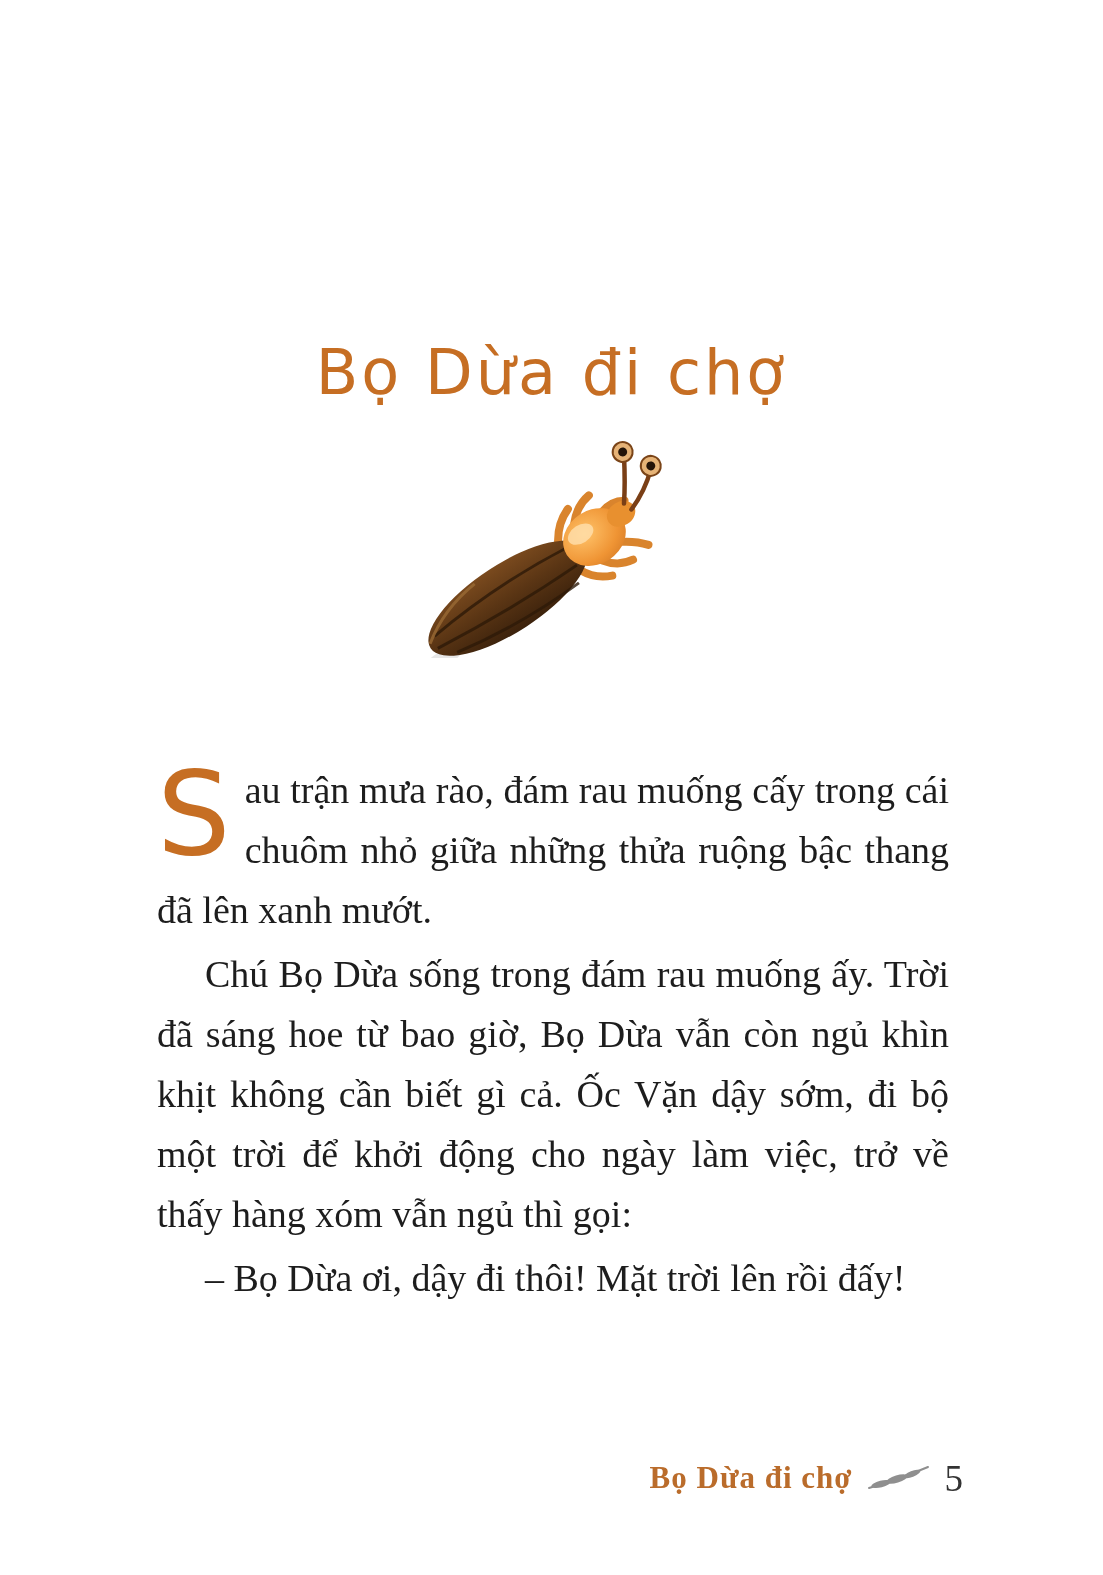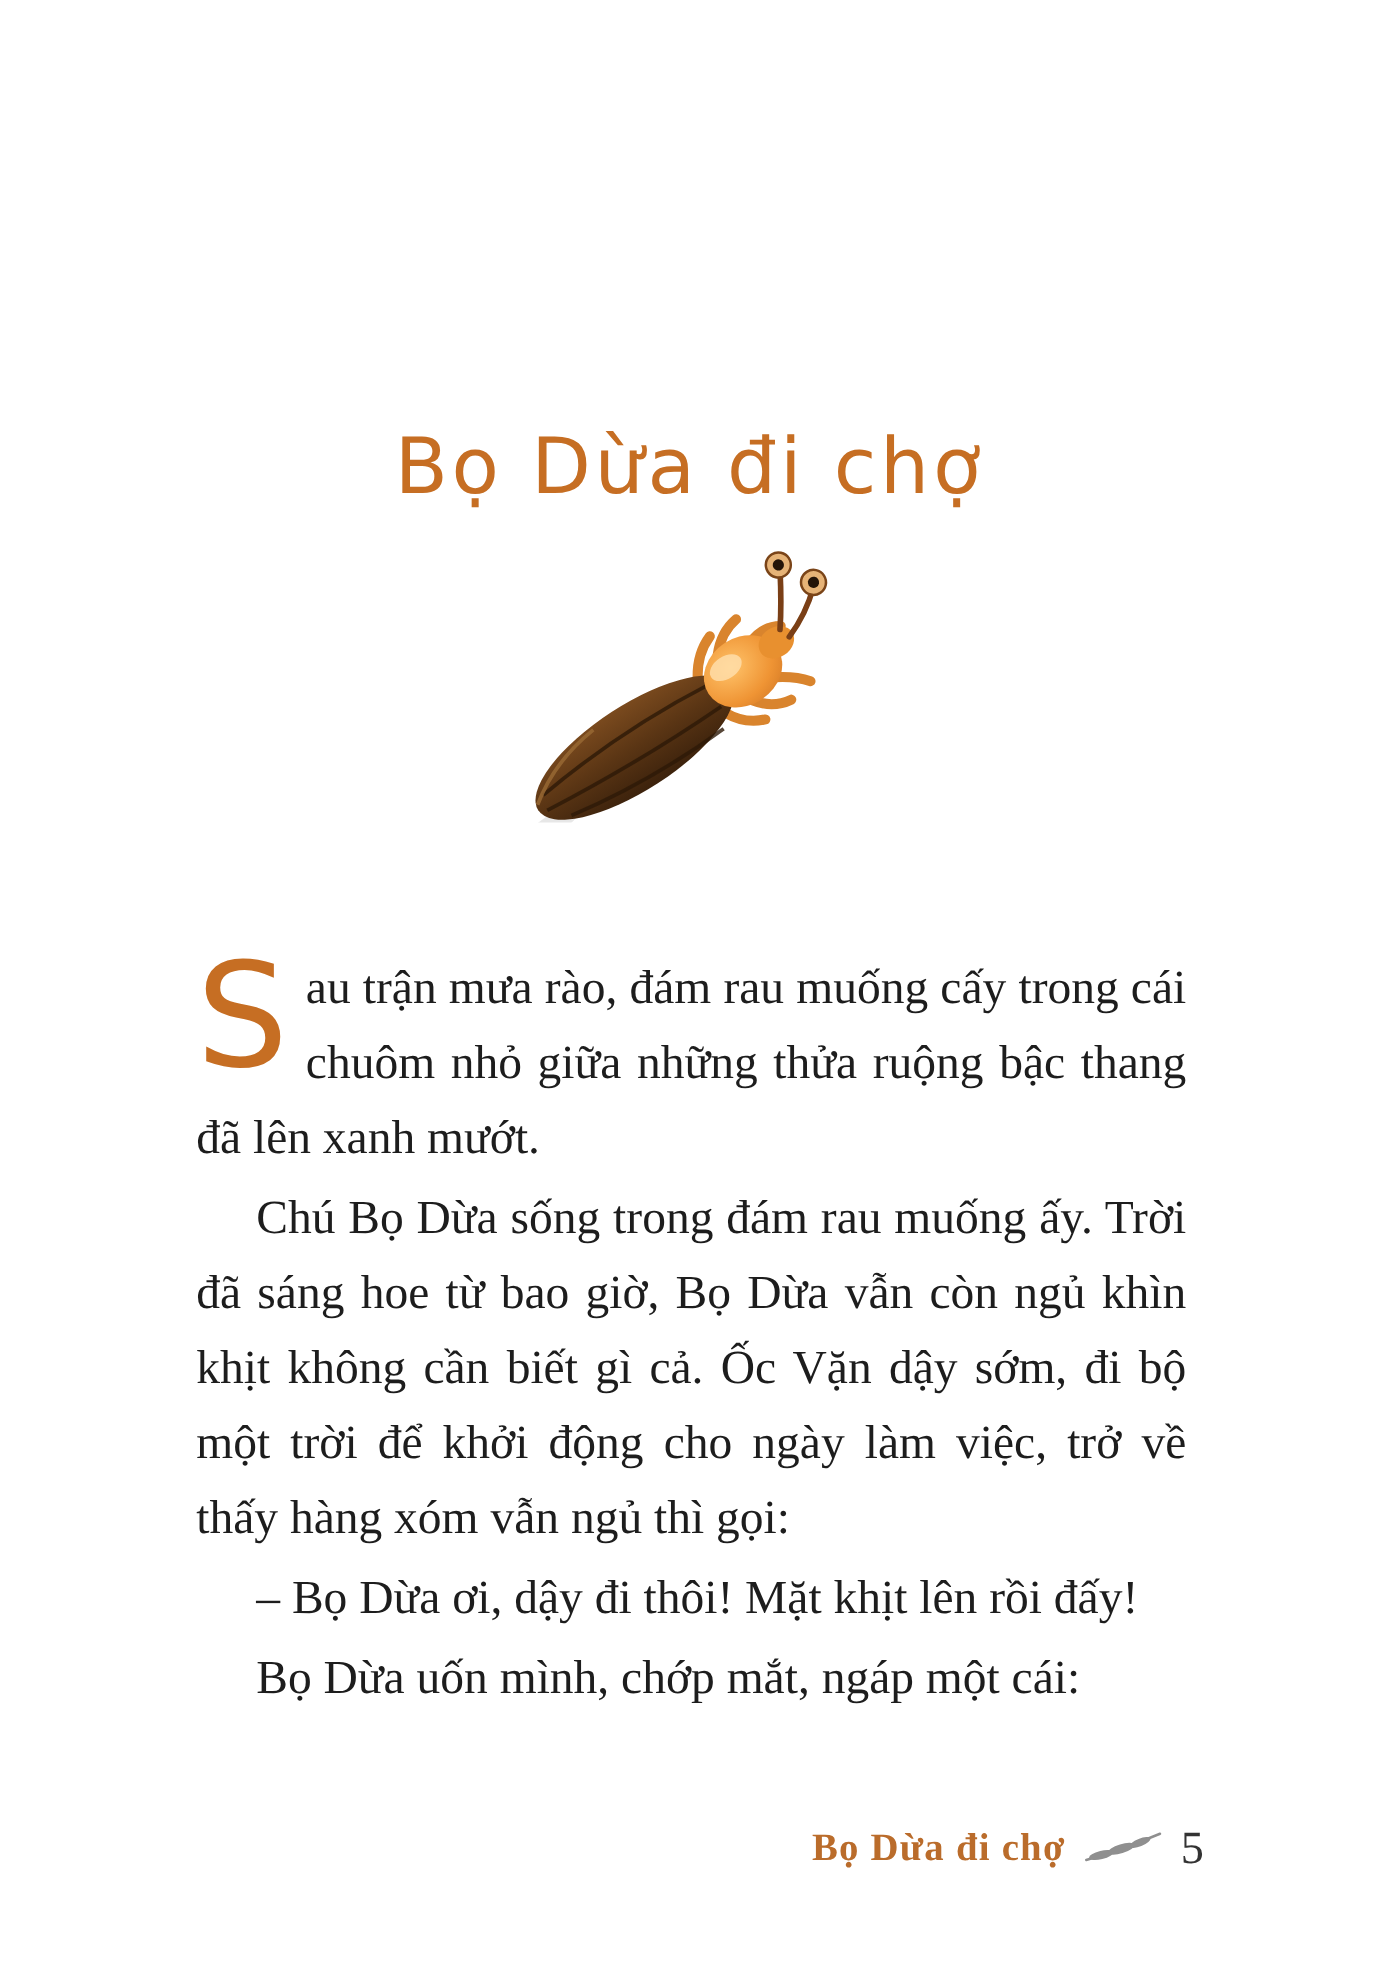--- a/index.html
+++ b/index.html
@@ -138,22 +138,21 @@
         <circle cx="258" cy="40" r="4.5" fill="#241408"></circle>
         <circle cx="274" cy="67" r="10" fill="#e6b377" stroke="#7a4418" stroke-width="2"></circle>
         <circle cx="274" cy="67" r="4.5" fill="#241408"></circle>
       </g>
     </svg>
   </div>
 
   <div class="story">
     <p><span class="dropcap">S</span><span>au trận mưa rào, đám rau muống cấy trong cái chuôm nhỏ giữa những thửa ruộng bậc thang đã lên xanh mướt.</span></p>
     <p class="indent">Chú Bọ Dừa sống trong đám rau muống ấy. Trời đã sáng hoe từ bao giờ, Bọ Dừa vẫn còn ngủ khìn khịt không cần biết gì cả. Ốc Vặn dậy sớm, đi bộ một trời để khởi động cho ngày làm việc, trở về thấy hàng xóm vẫn ngủ thì gọi:</p>
-    <p class="indent">– Bọ Dừa ơi, dậy đi thôi! Mặt khịt lên rồi đấy!</p>
-    <p class="indent">Bọ Dừa uốn mình, chớp mắt, ngáp một cái:</p>
+    <p class="indent">– Bọ Dừa ơi, dậy đi thôi! Mặt trời lên rồi đấy!</p>
   </div>
 
   <div class="footer">
     <span class="chapter">Bọ Dừa đi chợ</span>
     <span class="leaf">
       <svg width="64" height="30" viewBox="0 0 64 30" xmlns="http://www.w3.org/2000/svg">
         <path d="M2,25 Q30,17 61,4" stroke="#8f8f8f" stroke-width="2" fill="none" stroke-linecap="round"></path>
         <g fill="#8f8f8f">
           <ellipse cx="14" cy="21" rx="10" ry="3.4" transform="rotate(-14 14 21)"></ellipse>
           <ellipse cx="30" cy="16" rx="11" ry="3.6" transform="rotate(-17 30 16)"></ellipse>

